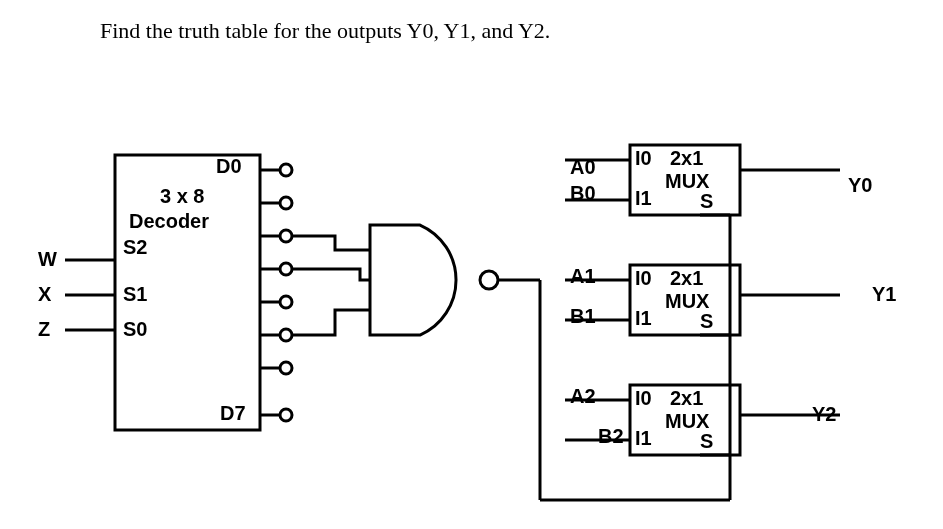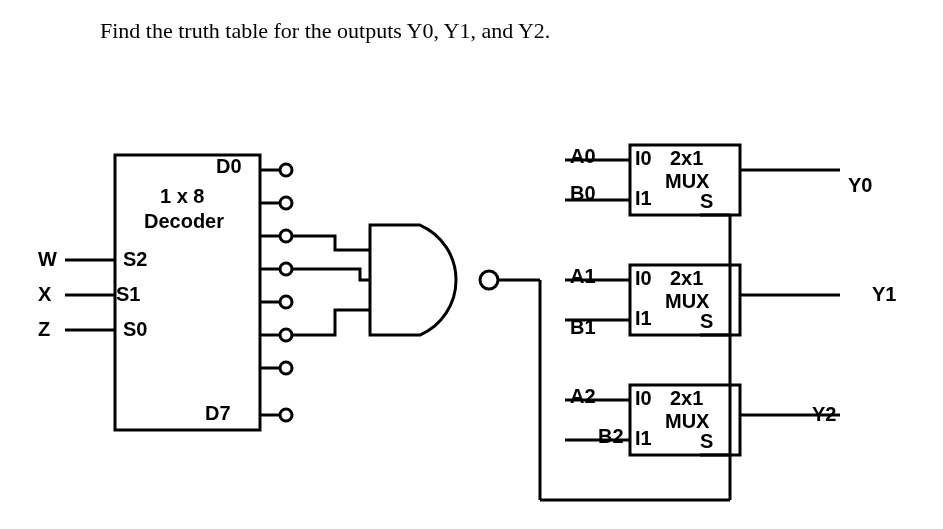--- a/index.html
+++ b/index.html
@@ -73,26 +73,26 @@
     <line x1="565" y1="400" x2="630" y2="400"></line>
         <line x1="565" y1="440" x2="630" y2="440"></line>
 
     <line x1="740" y1="170" x2="840" y2="170"></line>
     <line x1="740" y1="295" x2="840" y2="295"></line>
     <line x1="740" y1="415" x2="840" y2="415"></line>
   </g>
 </svg>
 
 <div class="label" style="left:216px;top:155px">D0</div>
-<div class="label" style="left:160px;top:185px">1 x 8</div>
-<div class="label" style="left:144px;top:210px">Decoder</div>
-<div class="label" style="left:123px;top:248px">S2</div>
-<div class="label" style="left:116px;top:283px">S1</div>
+<div class="label" style="left:160px;top:185px">3 x 8</div>
+<div class="label" style="left:129px;top:210px">Decoder</div>
+<div class="label" style="left:123px;top:236px">S2</div>
+<div class="label" style="left:123px;top:283px">S1</div>
 <div class="label" style="left:123px;top:318px">S0</div>
-<div class="label" style="left:205px;top:402px">D7</div>
+<div class="label" style="left:220px;top:402px">D7</div>
 
 <div class="label" style="left:38px;top:248px">W</div>
 <div class="label" style="left:38px;top:283px">X</div>
 <div class="label" style="left:38px;top:318px">Z</div>
 
 <div class="label" style="left:635px;top:147px">I0</div>
 <div class="label" style="left:670px;top:147px">2x1</div>
 <div class="label" style="left:665px;top:170px">MUX</div>
 <div class="label" style="left:635px;top:187px">I1</div>
 <div class="label" style="left:700px;top:190px">S</div>
@@ -102,24 +102,24 @@
 <div class="label" style="left:665px;top:290px">MUX</div>
 <div class="label" style="left:635px;top:307px">I1</div>
 <div class="label" style="left:700px;top:310px">S</div>
 
 <div class="label" style="left:635px;top:387px">I0</div>
 <div class="label" style="left:670px;top:387px">2x1</div>
 <div class="label" style="left:665px;top:410px">MUX</div>
 <div class="label" style="left:635px;top:427px">I1</div>
 <div class="label" style="left:700px;top:430px">S</div>
 
-<div class="label" style="left:570px;top:145px">A0</div>
+<div class="label" style="left:570px;top:156px">A0</div>
 <div class="label" style="left:570px;top:182px">B0</div>
 <div class="label" style="left:570px;top:265px">A1</div>
-<div class="label" style="left:570px;top:316px">B1</div>
+<div class="label" style="left:570px;top:305px">B1</div>
 <div class="label" style="left:570px;top:385px">A2</div>
 <div class="label" style="left:598px;top:425px">B2</div>
 
 <div class="label" style="left:848px;top:174px">Y0</div>
 <div class="label" style="left:872px;top:283px">Y1</div>
 <div class="label" style="left:812px;top:403px">Y2</div>
 
 </div>
 
 </body></html>

